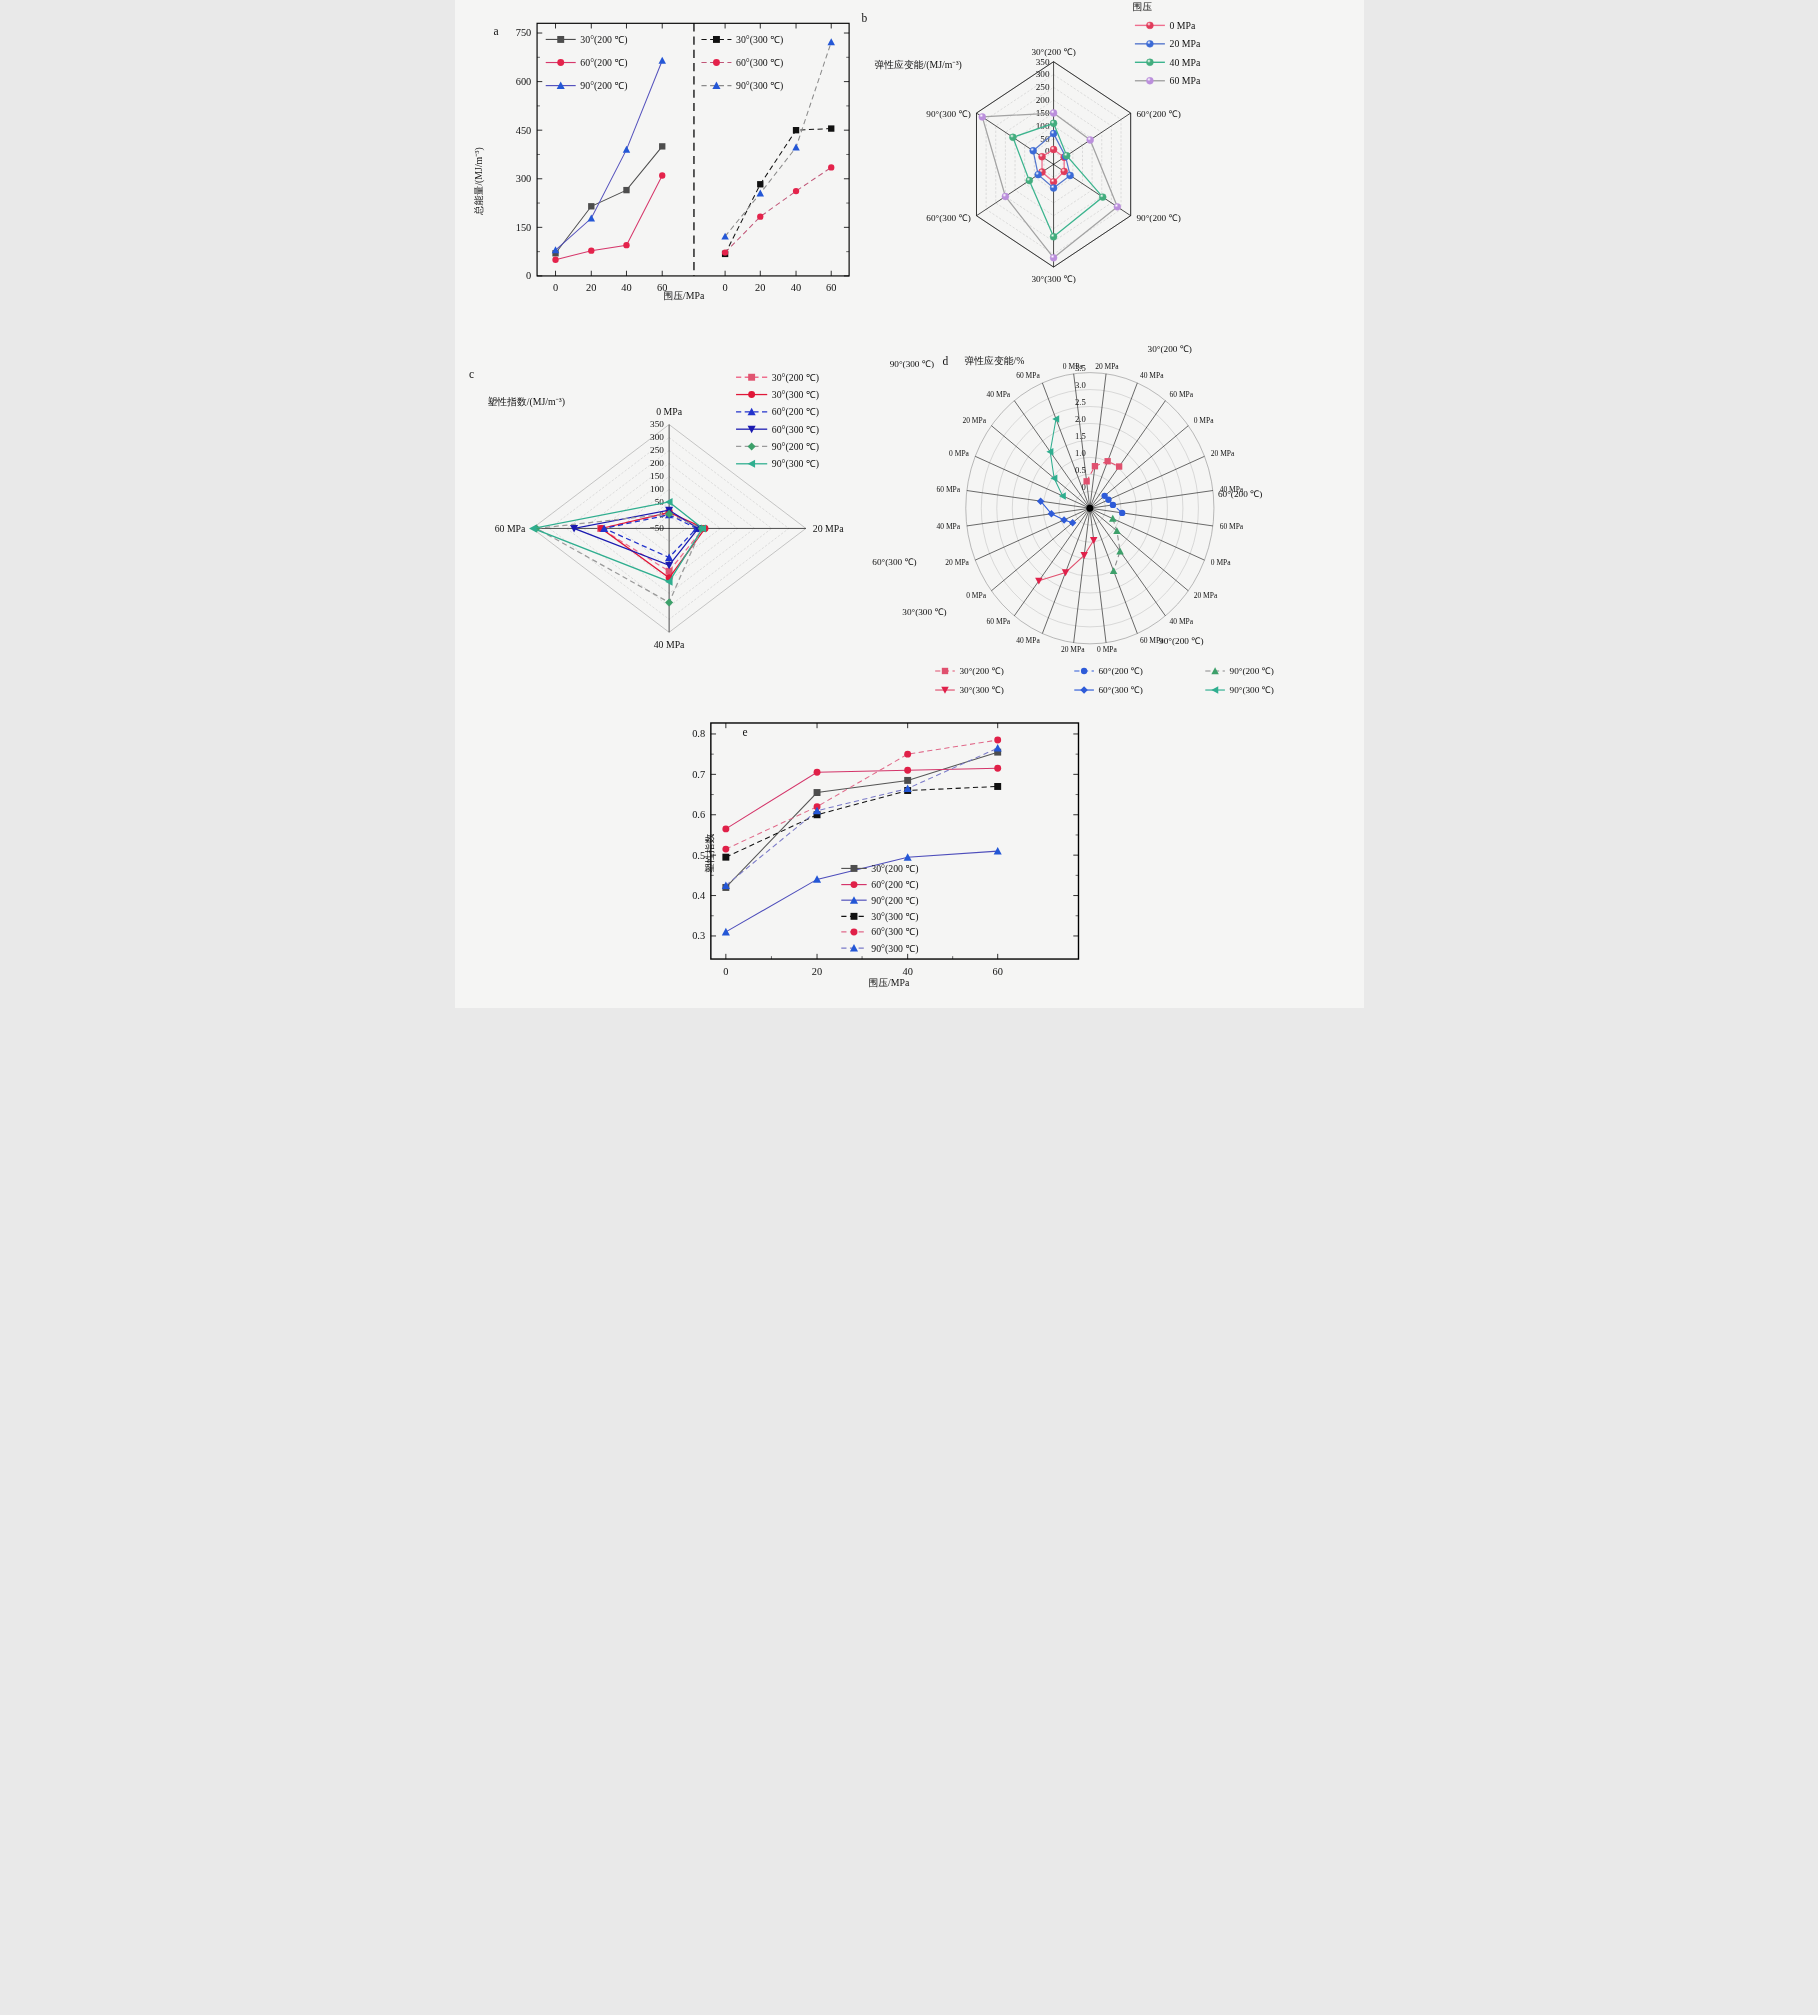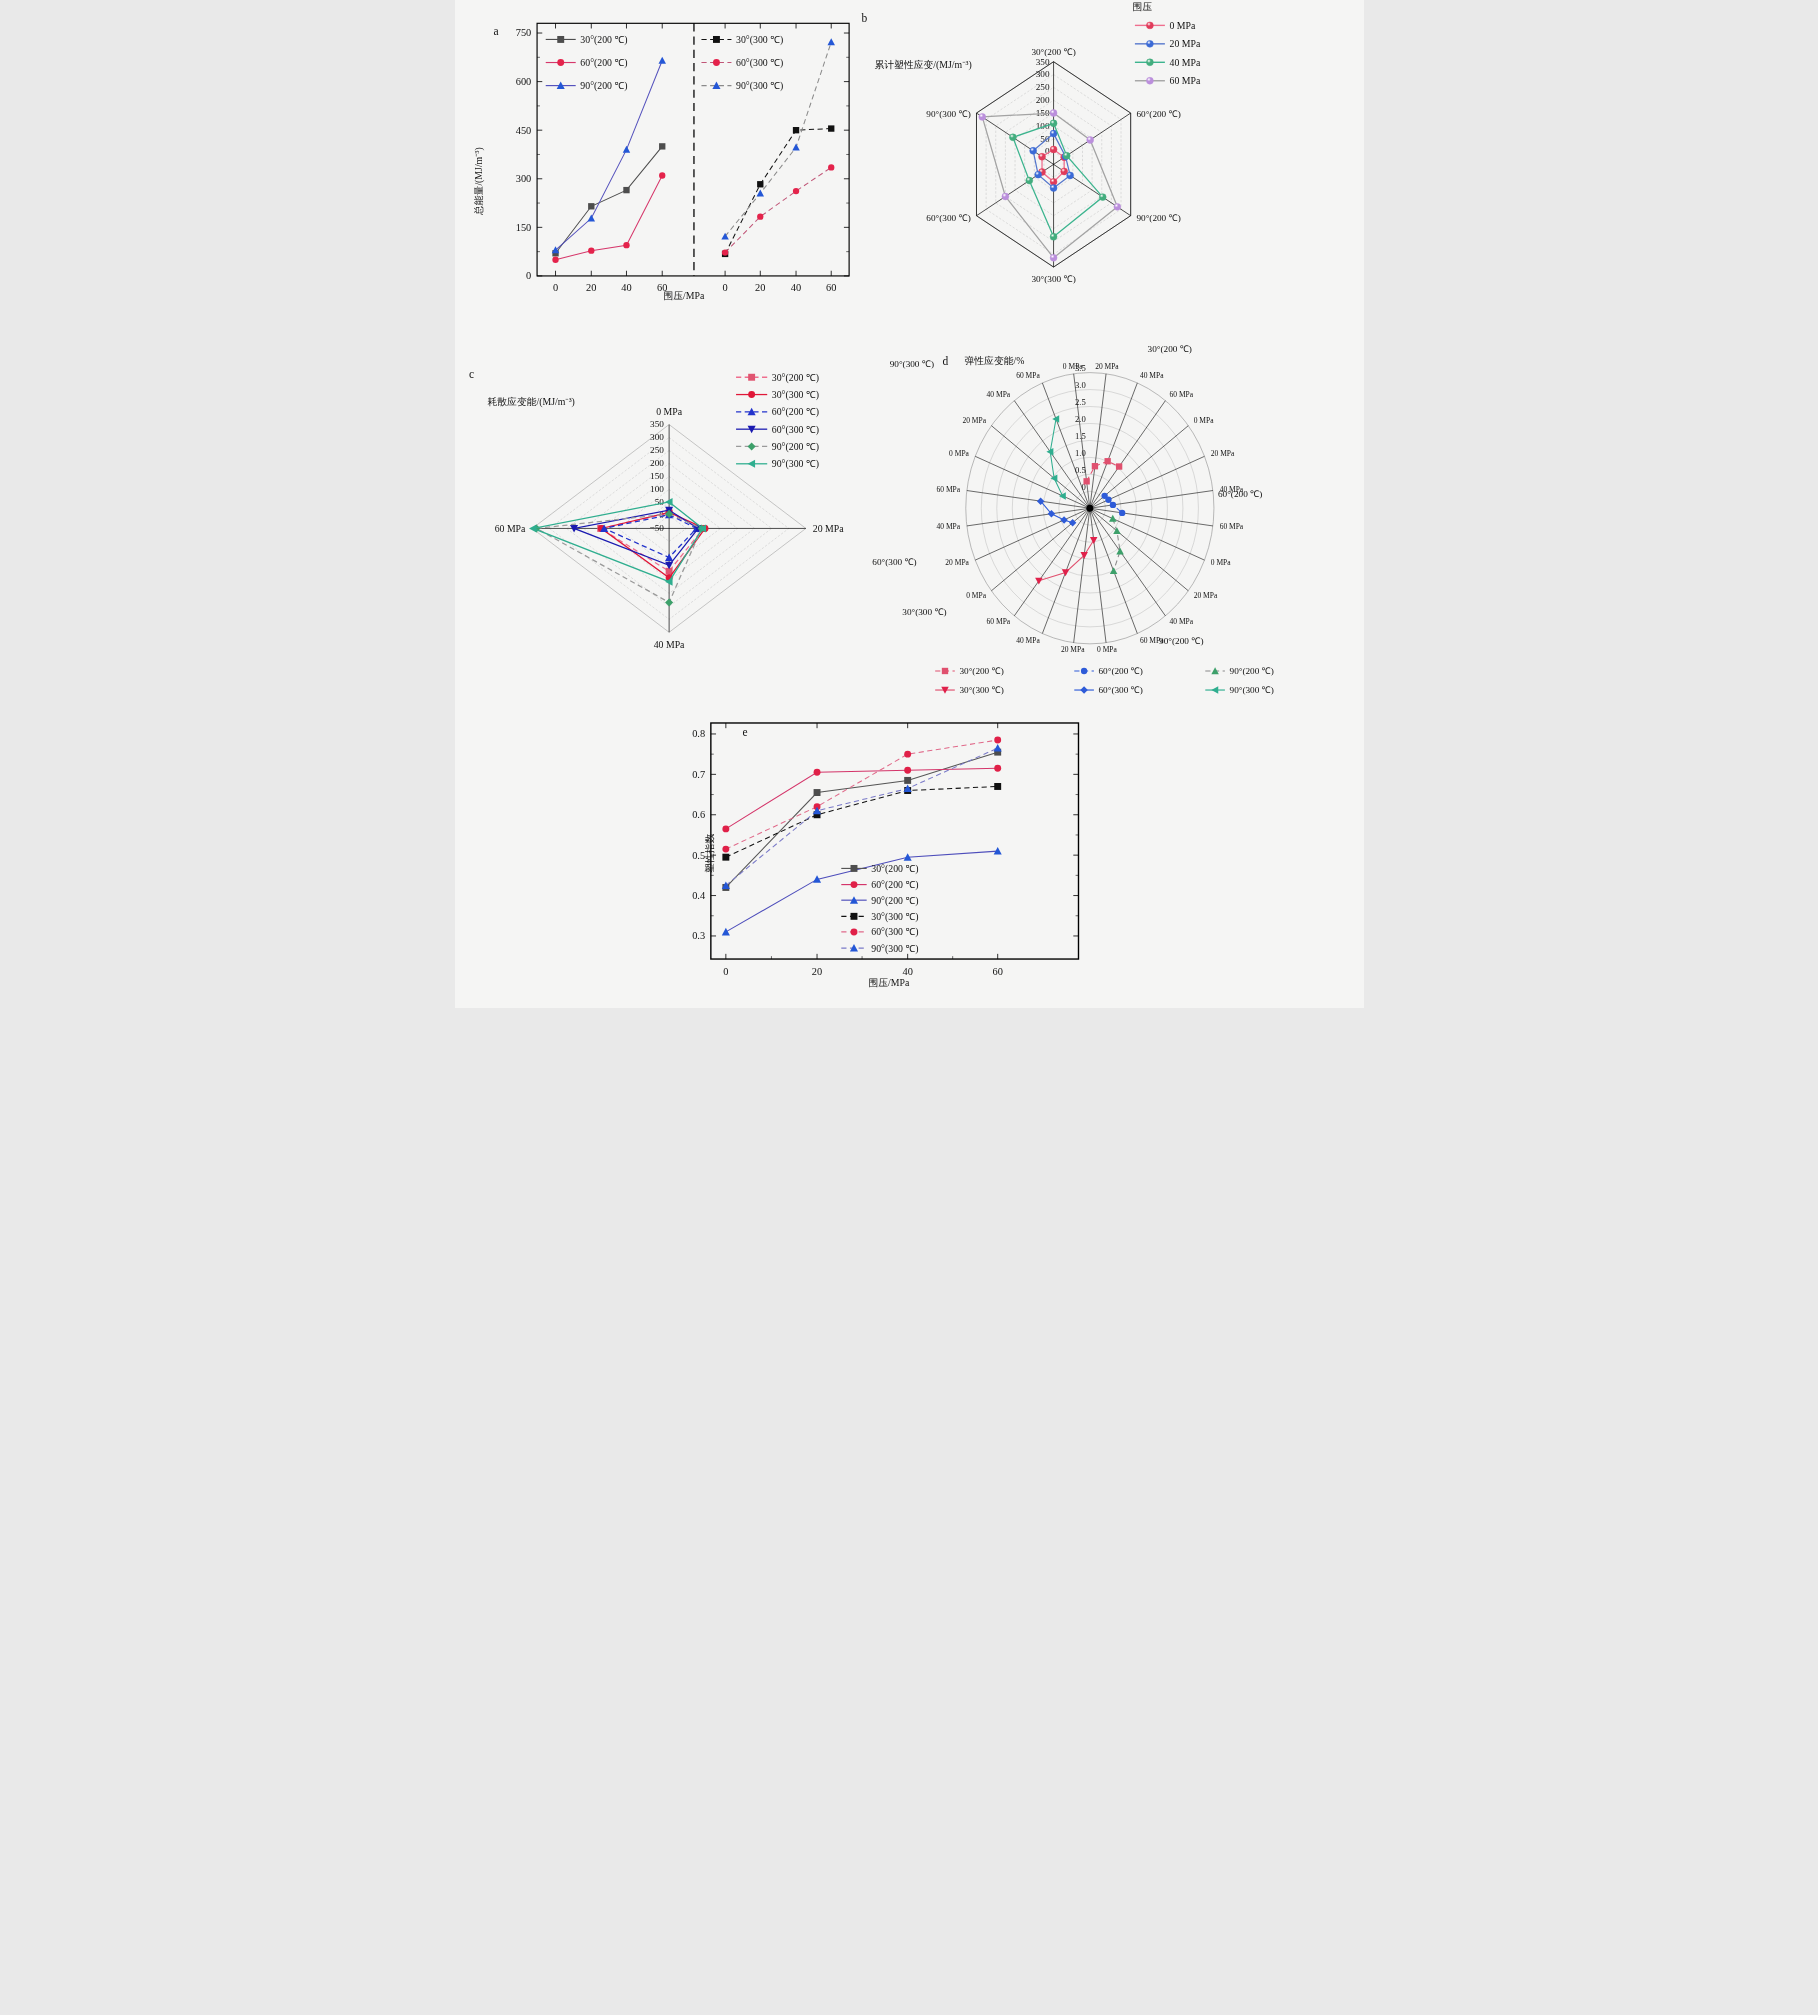--- a/index.html
+++ b/index.html
@@ -556,20 +556,20 @@
     </svg>
 
   <div class="lbl letter" style="left:39px;top:25.4px">a</div>
   <div class="lbl letter" style="left:407px;top:11.5px">b</div>
   <div class="lbl letter" style="left:14.4px;top:368px">c</div>
   <div class="lbl letter" style="left:488px;top:355px">d</div>
   <div class="lbl letter" style="left:288px;top:726px">e</div>
 
   <div class="lbl axlbl vlbl" style="left:17.3px;top:215px">总能量/(MJ/m⁻³)</div>
   <div class="lbl axlbl" style="left:209px;top:290px">围压/MPa</div>
-  <div class="lbl axlbl" style="left:420px;top:58px">累计塑性应变/(MJ/m⁻³)</div>
+  <div class="lbl axlbl" style="left:420px;top:58px">弹性应变能/(MJ/m⁻³)</div>
   <div class="lbl axlbl" style="left:678px;top:1.2px">围压</div>
-  <div class="lbl axlbl" style="left:33px;top:395px">耗散应变能/(MJ/m⁻³)</div>
+  <div class="lbl axlbl" style="left:33px;top:395px">塑性指数/(MJ/m⁻³)</div>
   <div class="lbl axlbl" style="left:510px;top:355px">弹性应变能/%</div>
   <div class="lbl axlbl vlbl" style="left:249px;top:873px">塑性指数</div>
   <div class="lbl axlbl" style="left:414px;top:977px">围压/MPa</div>
 </div>
 
 
 </body></html>

